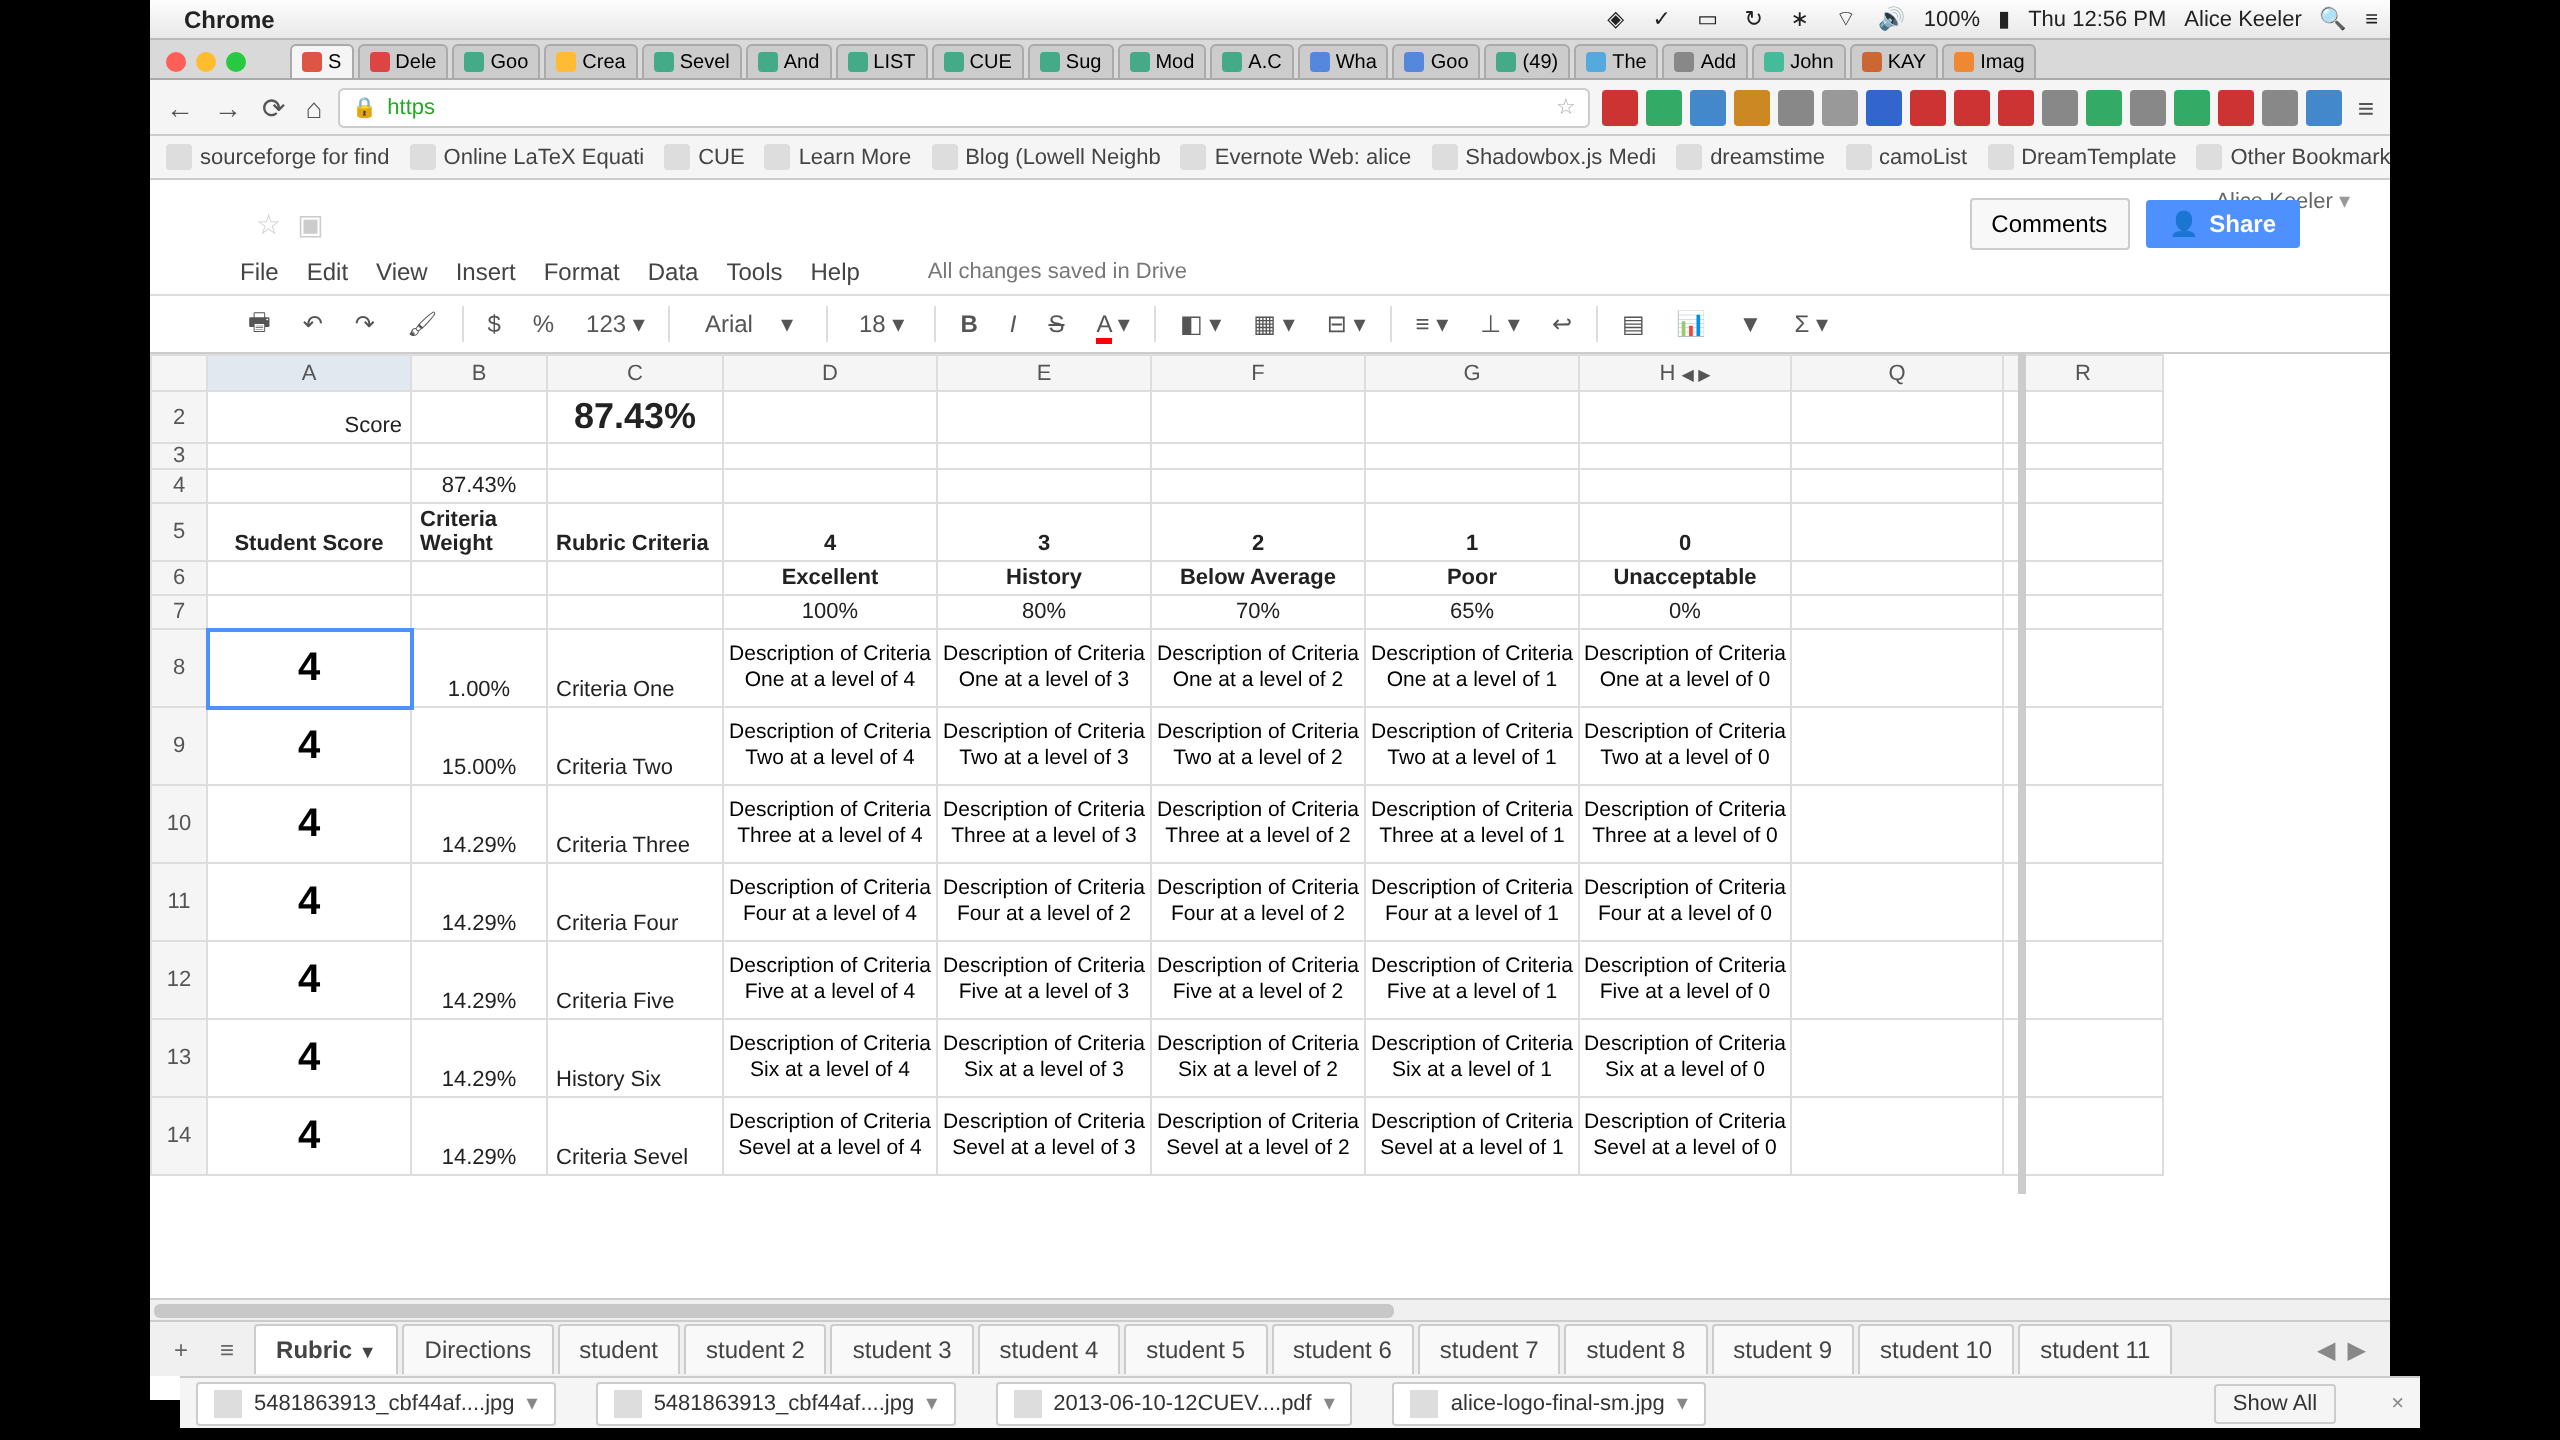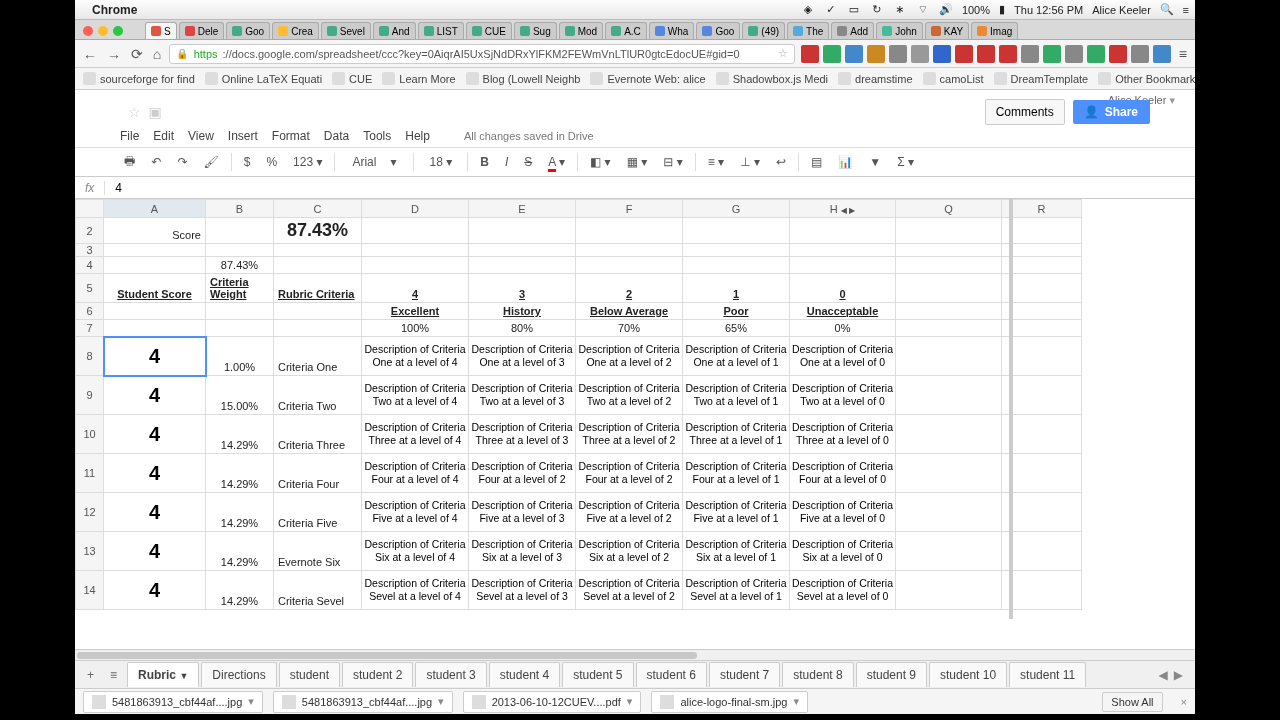--- a/index.html
+++ b/index.html
@@ -63,35 +63,35 @@
 .grid-wrap { position:relative; height:420px; overflow:hidden; }
 table.sheet { border-collapse:collapse; table-layout:fixed; font-size:11px; }
 .sheet th, .sheet td { border:1px solid #ddd; overflow:hidden; }
 .sheet th { background:#f5f5f5; font-weight:normal; color:#555; font-size:11px; }
 .rowhdr { width:28px; text-align:center; background:#f5f5f5; }
 .colhdr { text-align:center; height:18px; }
 .colhdr.active { background:#e2e8ef; }
 .cell { padding:2px 4px; vertical-align:bottom; color:#222; }
 .cell.center { text-align:center; }
 .cell.right { text-align:right; }
-.cell.bold { font-weight:bold;text-decoration:underline; }
+.cell.bold { font-weight:bold; }
 .bigscore { font-size:20px; font-weight:bold; text-align:center; vertical-align:middle;}
 .selected { outline:2px solid #4d90fe; outline-offset:-1px; background:#fff; }
 .multi { font-size:10.5px; text-align:center; line-height:1.2; padding:2px; vertical-align:middle;}
 .totalpct { font-size:18px; font-weight:bold; text-align:center; }
 
 
 .sheetbar { position:absolute; left:75px; width:1120px; top:660px; height:28px; background:#f0f0f0; border-top:1px solid #ccc; display:flex; align-items:center; padding:0 6px; gap:4px; font-size:12px;}
 .sheetbar .sbtn { padding:3px 6px; color:#666; cursor:pointer; }
 .stab { padding:5px 10px; border:1px solid #ccc; border-bottom:none; background:#f9f9f9; border-radius:2px 2px 0 0; color:#444; white-space:nowrap; }
 .stab.active { background:#fff; font-weight:bold; }
 .sheetbar .arrows { margin-left:auto; display:flex; gap:6px; color:#888; padding-right:6px;}
 
 
-.dlbar { position:absolute; left:75px; width:1120px; top:688px; height:26px; background:#f5f5f5; border-top:1px solid #ccc; display:flex; align-items:center; padding:0 8px; gap:10px; font-size:11px; color:#333;text-align:right; }
+.dlbar { position:absolute; left:90px; width:1120px; top:688px; height:26px; background:#f5f5f5; border-top:1px solid #ccc; display:flex; align-items:center; padding:0 8px; gap:20px; font-size:11px; color:#333;text-align:right; }
 .dl { border:1px solid #ccc; background:#fff; padding:3px 8px; display:flex; align-items:center; gap:6px; border-radius:2px; }
 .dl .di { width:14px; height:14px; background:#ddd; }
 .showall { margin-left:auto; border:1px solid #ccc; padding:3px 8px; border-radius:2px; }
 
 .hscroll { position:absolute; left:75px; width:1120px; top:649px; height:11px; background:#f0f0f0; border-top:1px solid #ccc; }
 .hscroll .thumb { position:absolute; left:2px; top:2px; height:7px; width:620px; background:#c8c8c8; border-radius:3px;}
 
 .col-split { position:absolute; top:0; bottom:0; width:4px; background:#ccc;}
 </style>
 </head>
@@ -207,21 +207,20 @@
 </div>
 
 <div class="addrbar">
   <span class="navbtn">←</span>
   <span class="navbtn">→</span>
   <span class="navbtn">⟳</span>
   <span class="navbtn">⌂</span>
   <div class="url">
     <span class="lock">🔒</span>
     <span class="https">https</span>
-        <span class="rest">://docs.google.com/spreadsheet/ccc?key=0AiqrAI5UxSjNdDRxYlFKM2FEWmVnLTlUR0gtcEdocUE#gid=0</span>
     <span style="margin-left:auto;color:#aaa">☆</span>
   </div>
   <div class="ext-icons" id="exts">
         <div class="ei" style="background:#c33"></div>
         <div class="ei" style="background:#3a6"></div>
         <div class="ei" style="background:#48c"></div>
         <div class="ei" style="background:#c82"></div>
         <div class="ei" style="background:#888"></div>
         <div class="ei" style="background:#999"></div>
         <div class="ei" style="background:#36c"></div>
@@ -341,24 +340,20 @@
   <span class="tbtn">≡ ▾</span>
   <span class="tbtn">⊥ ▾</span>
   <span class="tbtn">↩</span>
   <span class="sep"></span>
   <span class="tbtn">▤</span>
   <span class="tbtn">📊</span>
   <span class="tbtn">▼</span>
   <span class="tbtn">Σ ▾</span>
 </div>
 
-<div class="fxbar">
-  <span class="fx">fx</span>
-  <span class="val">4</span>
-</div>
 
 <div class="grid-wrap">
 <table class="sheet" id="sheet">
         <tbody>
           <tr>
             <th class="rowhdr"></th>
             <th class="colhdr active" style="width:102px">A</th>
             <th class="colhdr " style="width:68px">B</th>
             <th class="colhdr " style="width:88px">C</th>
             <th class="colhdr " style="width:107px">D</th>
@@ -509,21 +504,21 @@
             <td class="multi">Description of Criteria Five at a level of 2</td>
             <td class="multi">Description of Criteria Five at a level of 1</td>
             <td class="multi">Description of Criteria Five at a level of 0</td>
             <td class="cell"></td>
             <td class="cell"></td>
           </tr>
           <tr style="height:39px">
             <th class="rowhdr">13</th>
             <td class="bigscore ">4</td>
             <td class="cell center" style="vertical-align:bottom">14.29%</td>
-            <td class="cell" style="vertical-align:bottom">Evernote Six</td>
+            <td class="cell" style="vertical-align:bottom">History Six</td>
             <td class="multi">Description of Criteria Six at a level of 4</td>
             <td class="multi">Description of Criteria Six at a level of 3</td>
             <td class="multi">Description of Criteria Six at a level of 2</td>
             <td class="multi">Description of Criteria Six at a level of 1</td>
             <td class="multi">Description of Criteria Six at a level of 0</td>
             <td class="cell"></td>
             <td class="cell"></td>
           </tr>
           <tr style="height:39px">
             <th class="rowhdr">14</th>

